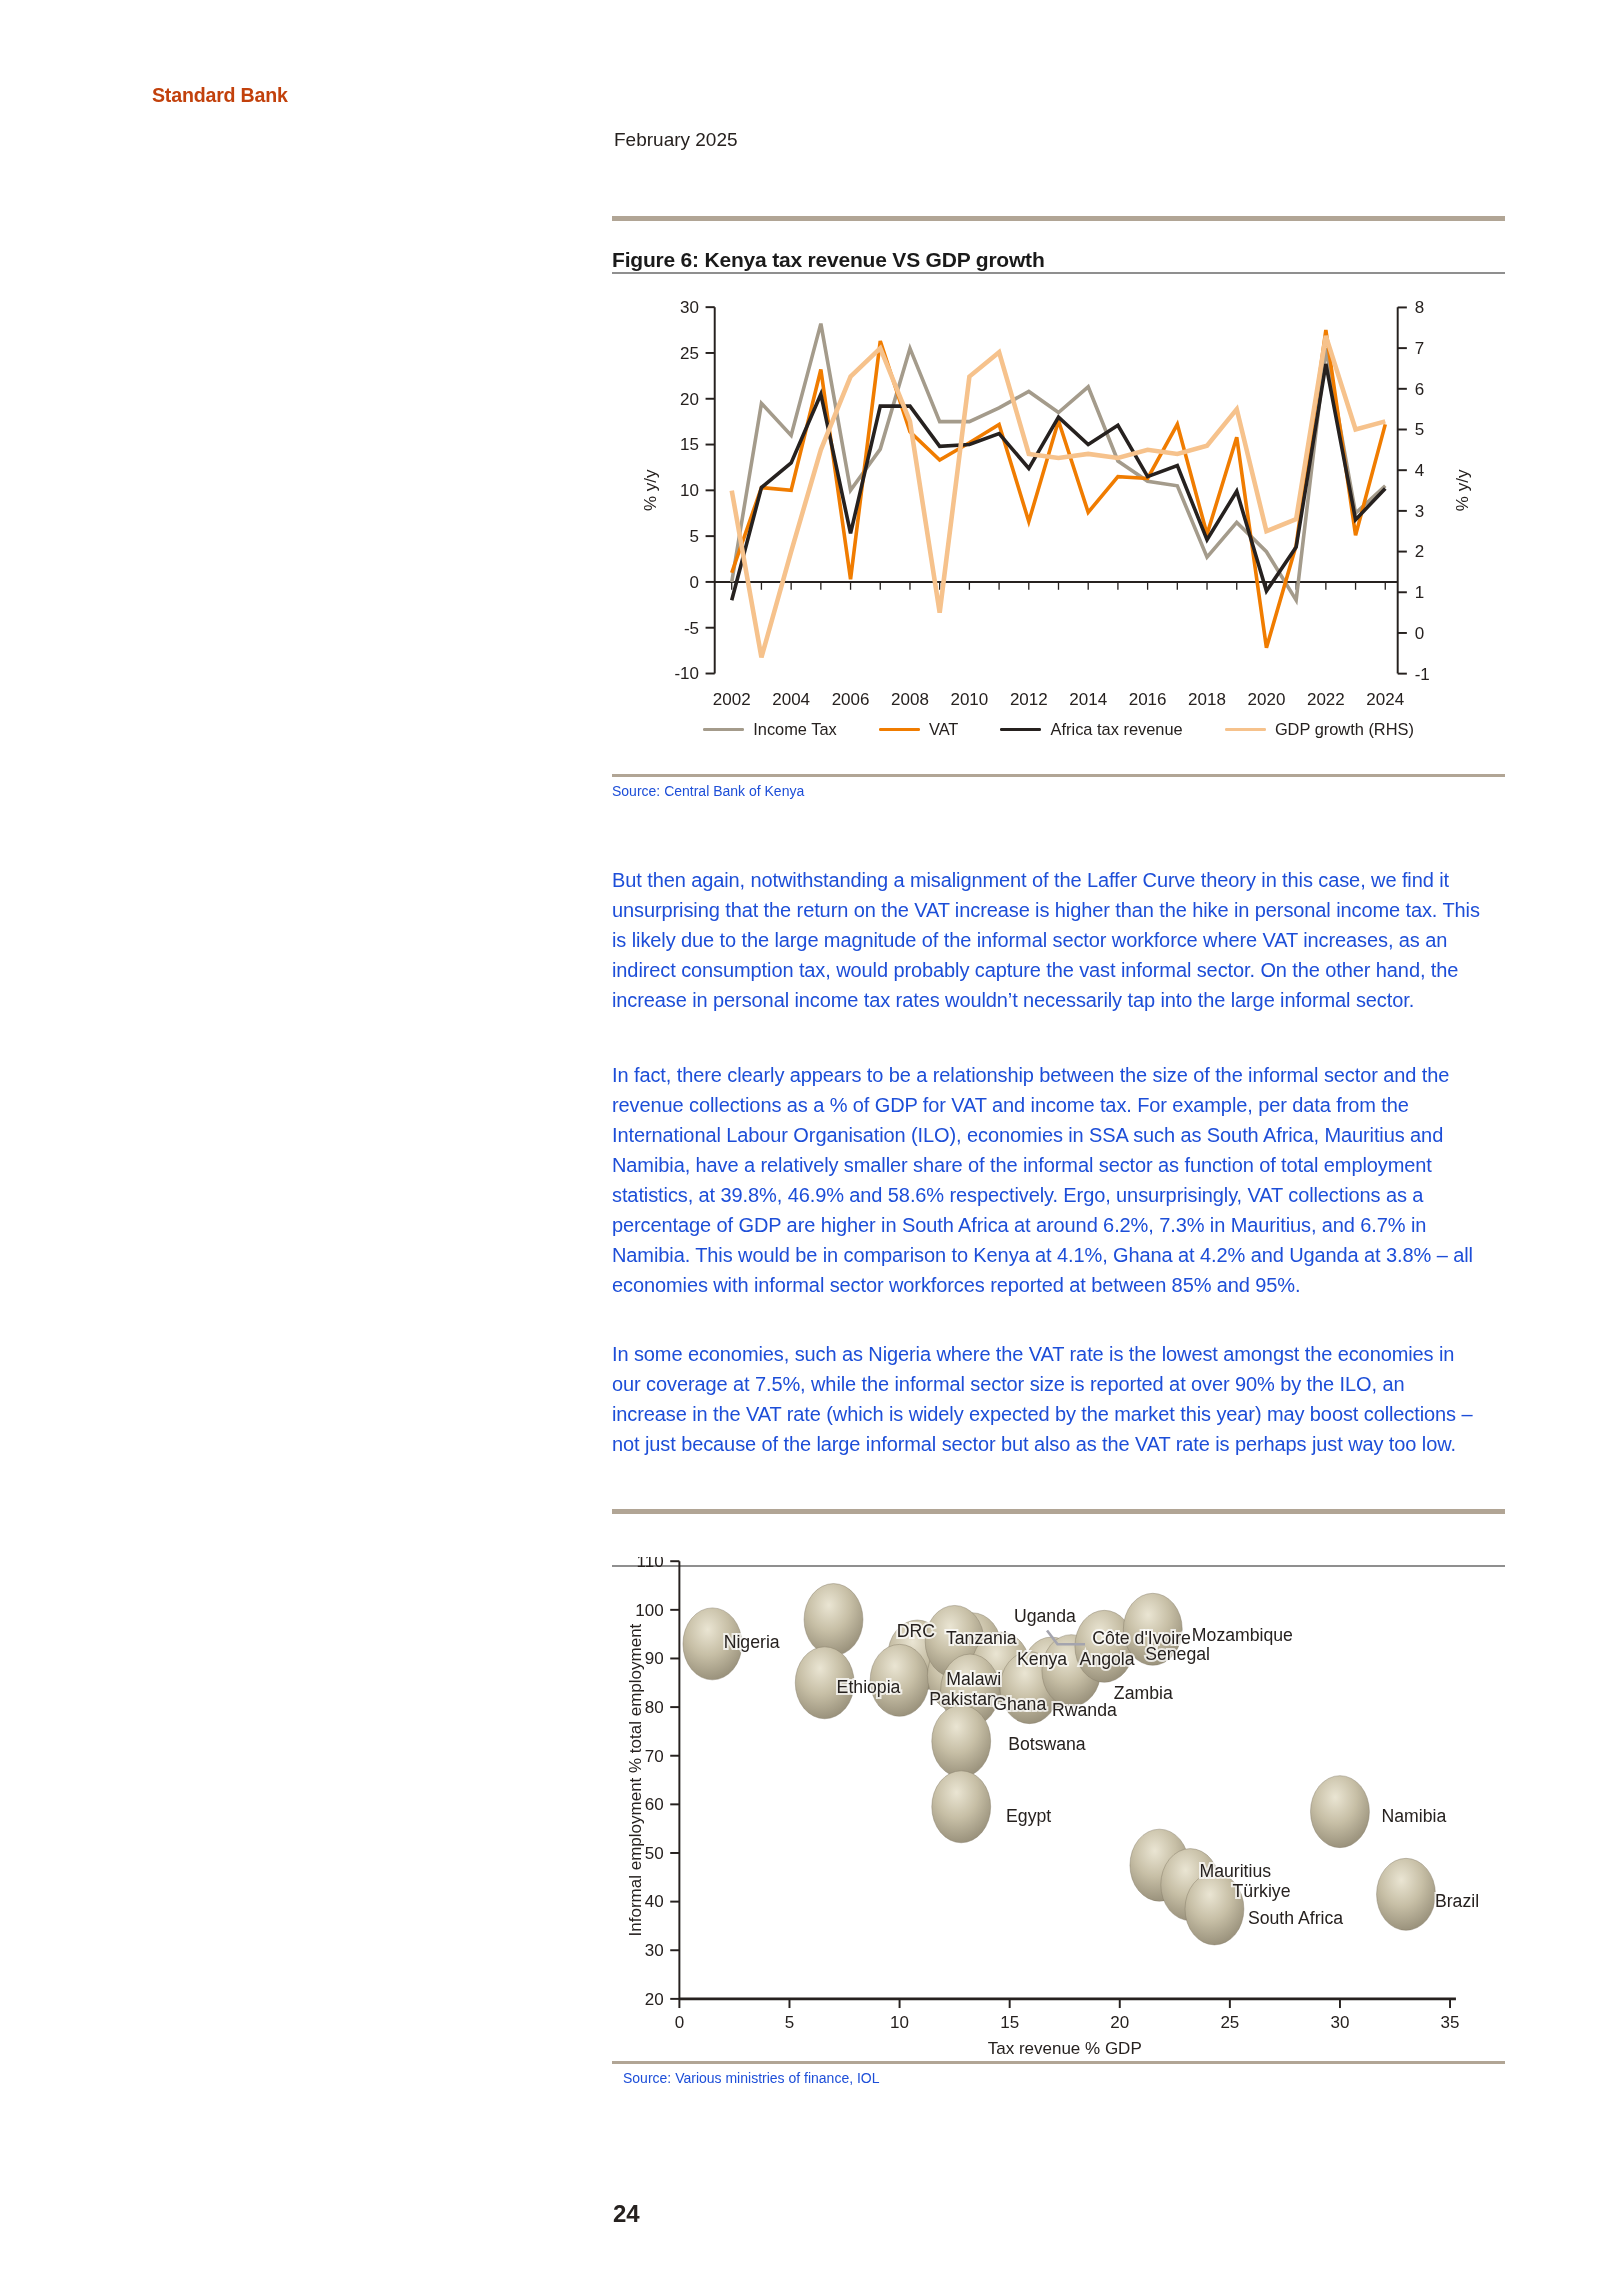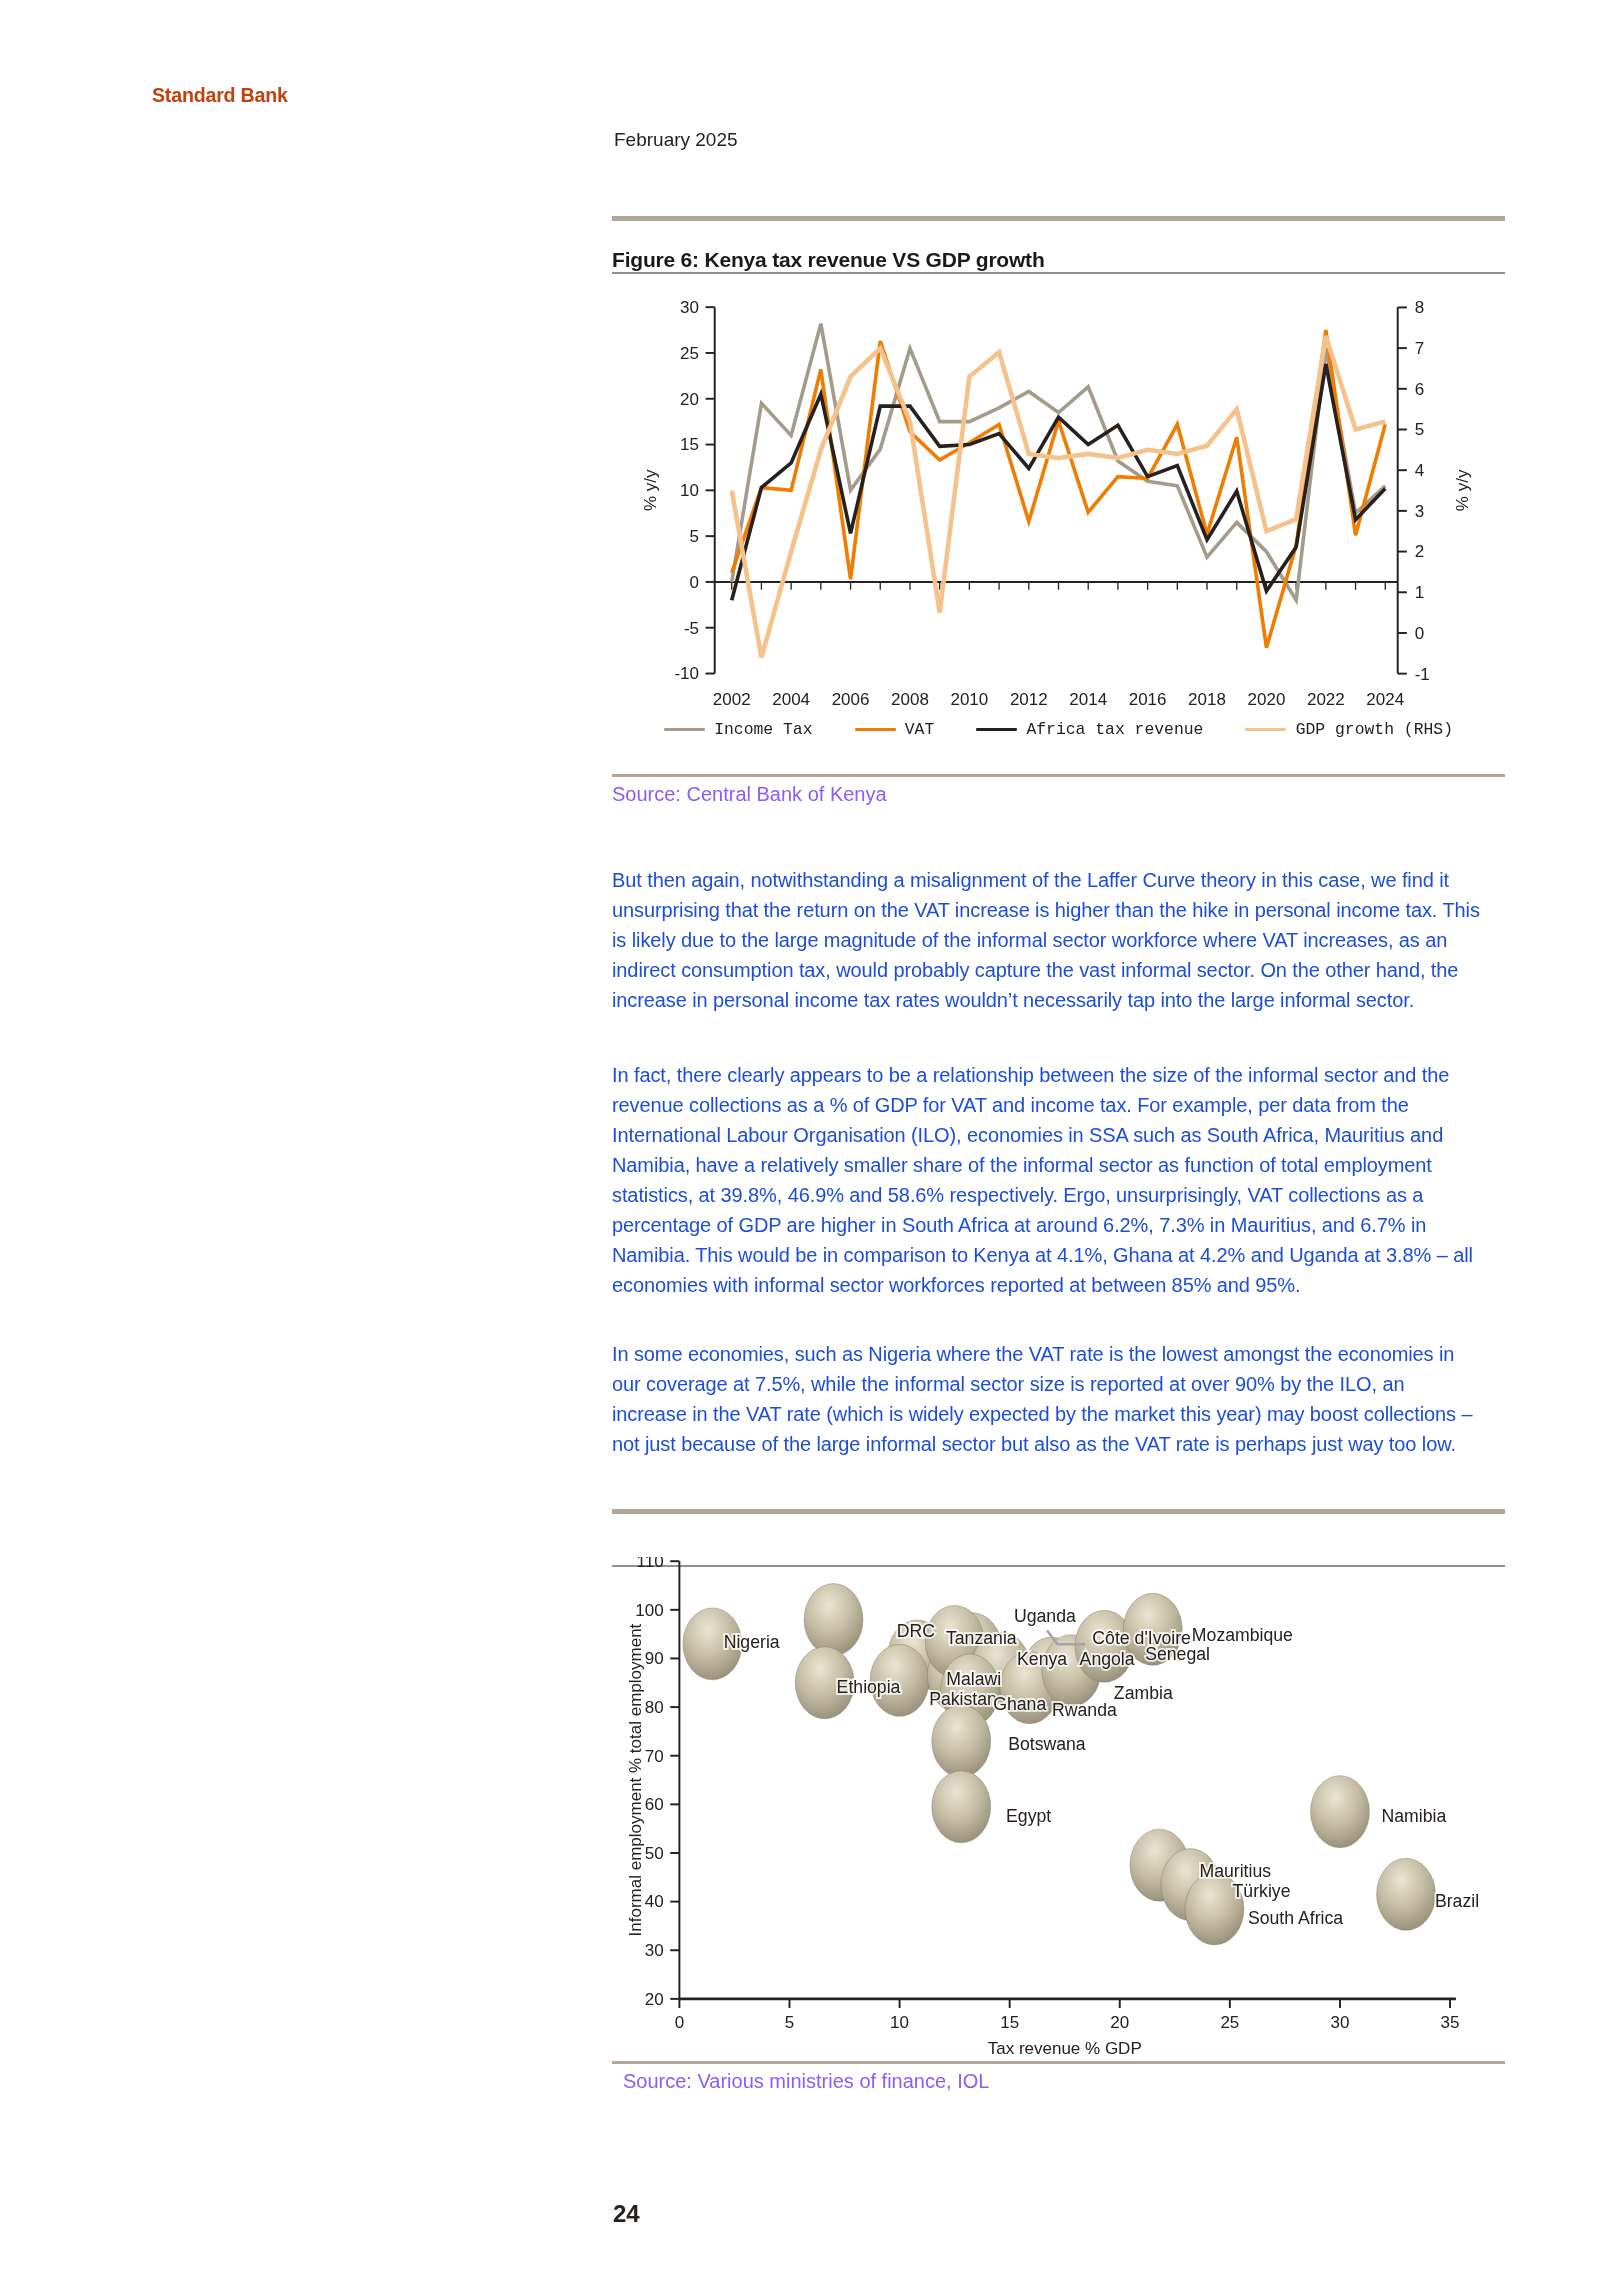--- a/index.html
+++ b/index.html
@@ -11,28 +11,28 @@
     color:#26211f;
     overflow:hidden;
   }
   .abs{position:absolute;}
   .brand{font-size:19.6px;font-weight:700;color:#c2410c;letter-spacing:-0.2px;}
   .date{font-size:19px;color:#26211f;}
   .fig-title{font-size:21px;font-weight:700;color:#1a1a1a;letter-spacing:-0.2px;}
   .rule-thick{height:4.6px;background:#b1a595;}
   .rule-thin{height:2px;background:#8f8f8f;}
   .rule-src{height:2.6px;background:#b1a595;}
-  .source{font-size:20px;color:#8b5cf6;}
+  .source{font-size:14px;color:#1d4ed8;}
   .body-par{
     width:870px;font-size:20px;line-height:30px;color:#1d4ed8;
     letter-spacing:-0.1px;text-align:left;
   }
   .legend-row{
     display:flex;flex-direction:row;justify-content:center;align-items:center;
-    gap:42px;width:893px;font-family:Liberation Mono, monospace;
+    gap:42px;width:893px;
   }
   .legend-item{display:flex;align-items:center;gap:9.2px;}
   .legend-swatch{width:41px;height:3.9px;border-radius:1.3px;}
   .legend-label{font-size:16.4px;color:#26211f;white-space:nowrap;}
   .pagenum{font-size:24px;font-weight:700;color:#26211f;}
   svg text{font-family:"Liberation Sans", sans-serif;}
 </style>
 </head>
 <body>
 

